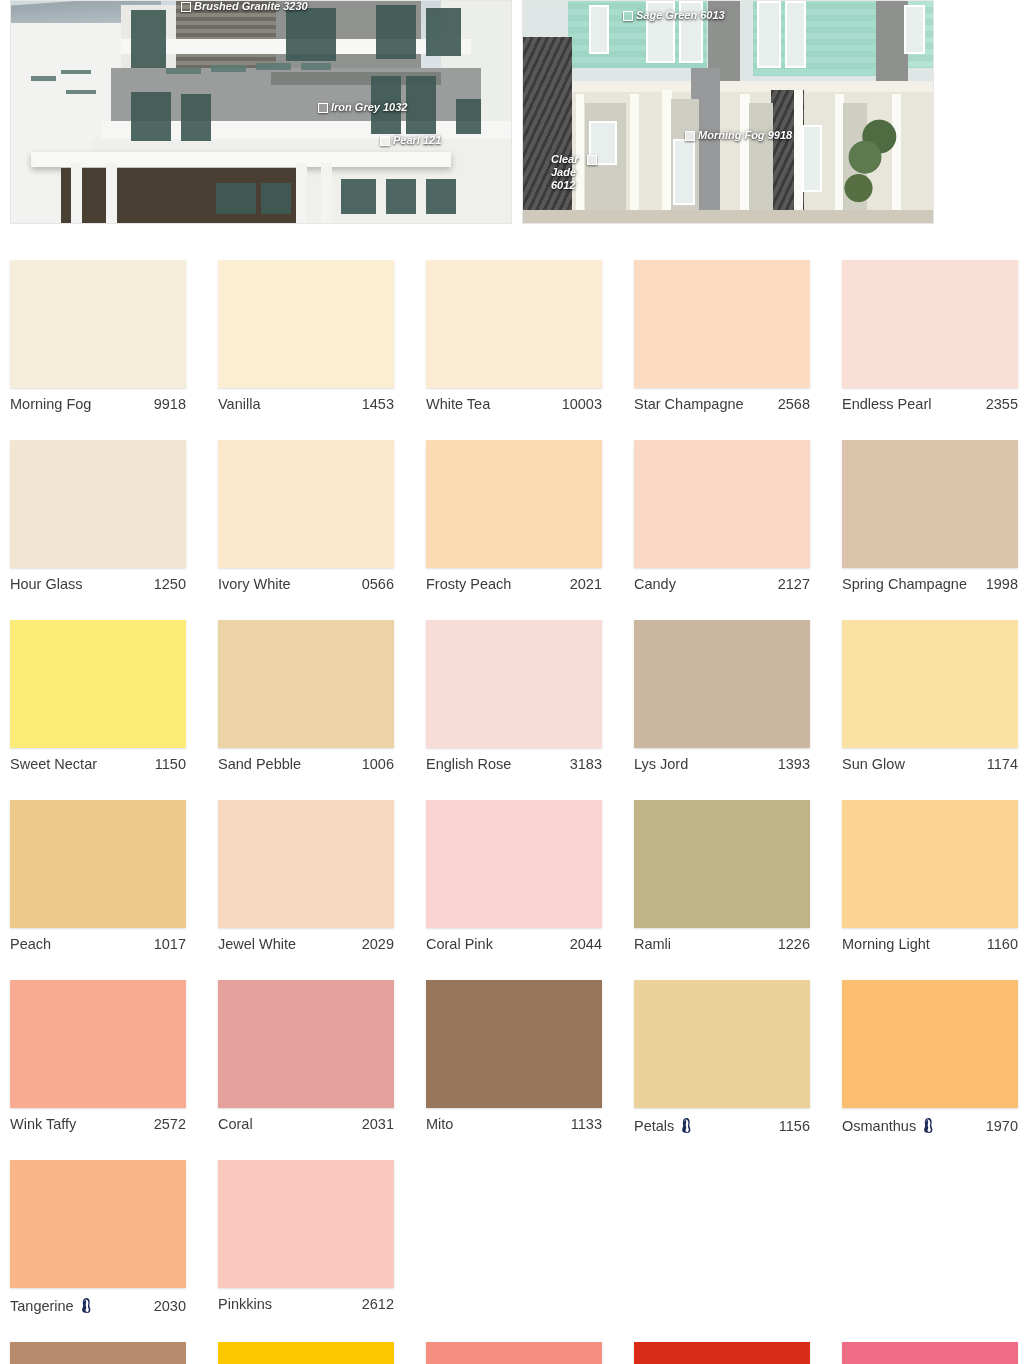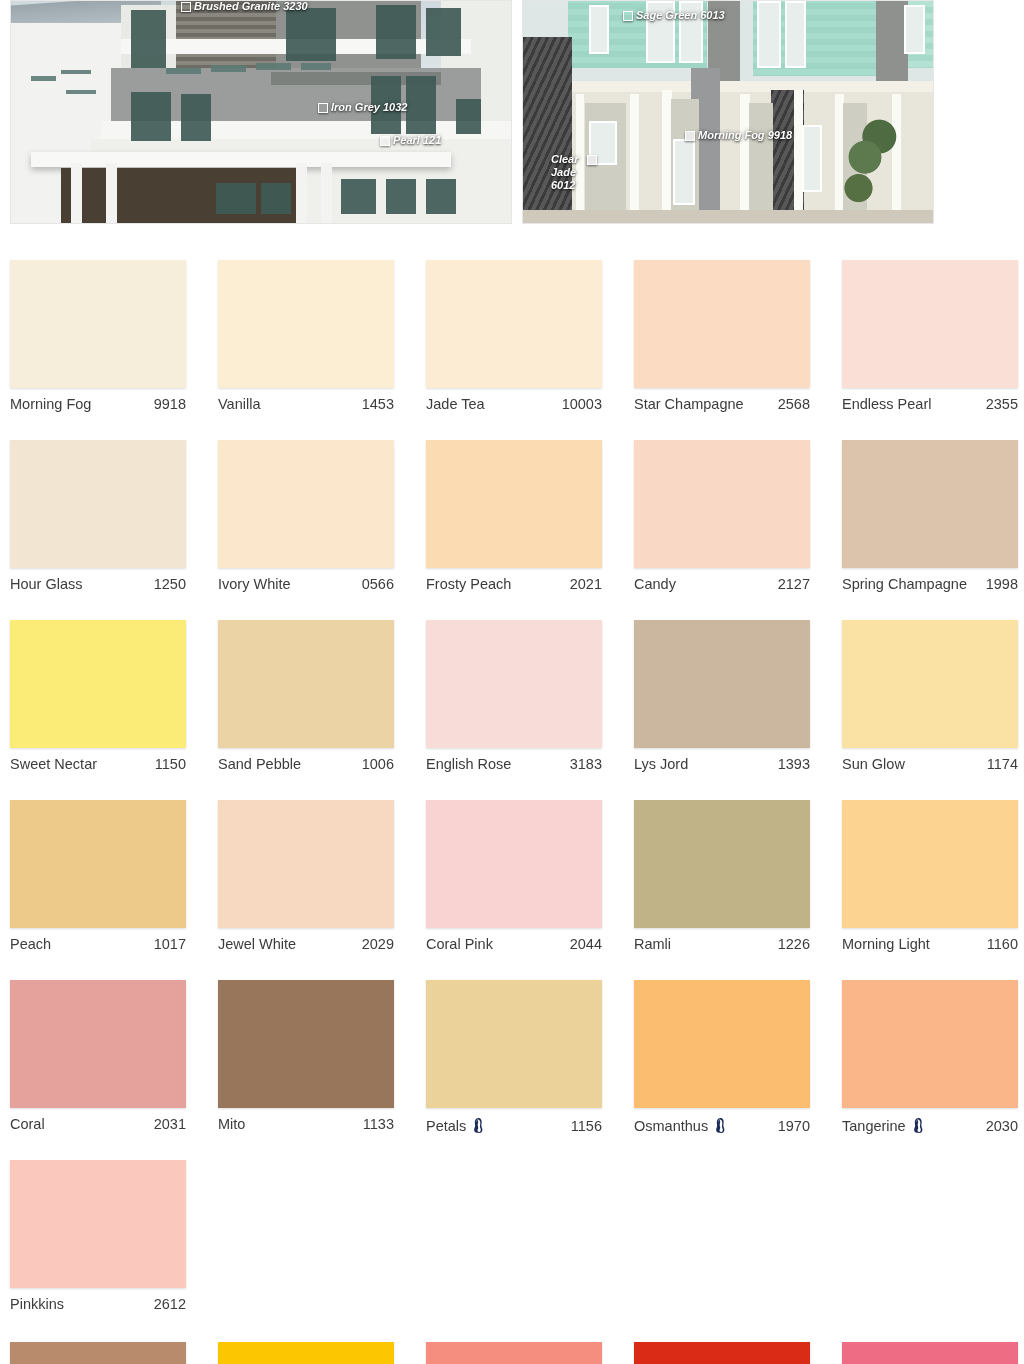--- a/index.html
+++ b/index.html
@@ -234,21 +234,21 @@
     <div class="cell">
       <div class="chip-box" style="background: rgb(251, 238, 211);"></div>
       <div class="cell-label">
         <span class="cname">Vanilla</span>
         <span class="ccode">1453</span>
       </div>
     </div>
     <div class="cell">
       <div class="chip-box" style="background: rgb(252, 236, 211);"></div>
       <div class="cell-label">
-        <span class="cname">Jade Tea</span>
+        <span class="cname">White Tea</span>
         <span class="ccode">10003</span>
       </div>
     </div>
     <div class="cell">
       <div class="chip-box" style="background: rgb(251, 220, 195);"></div>
       <div class="cell-label">
         <span class="cname">Star Champagne</span>
         <span class="ccode">2568</span>
       </div>
     </div>
@@ -355,20 +355,27 @@
       <div class="cell-label">
         <span class="cname">Ramli</span>
         <span class="ccode">1226</span>
       </div>
     </div>
     <div class="cell">
       <div class="chip-box" style="background: rgb(252, 211, 144);"></div>
       <div class="cell-label">
         <span class="cname">Morning Light</span>
         <span class="ccode">1160</span>
+      </div>
+    </div>
+    <div class="cell">
+      <div class="chip-box" style="background: rgb(249, 171, 146);"></div>
+      <div class="cell-label">
+        <span class="cname">Wink Taffy</span>
+        <span class="ccode">2572</span>
       </div>
     </div>
     <div class="cell">
       <div class="chip-box" style="background: rgb(229, 162, 156);"></div>
       <div class="cell-label">
         <span class="cname">Coral</span>
         <span class="ccode">2031</span>
       </div>
     </div>
     <div class="cell">

